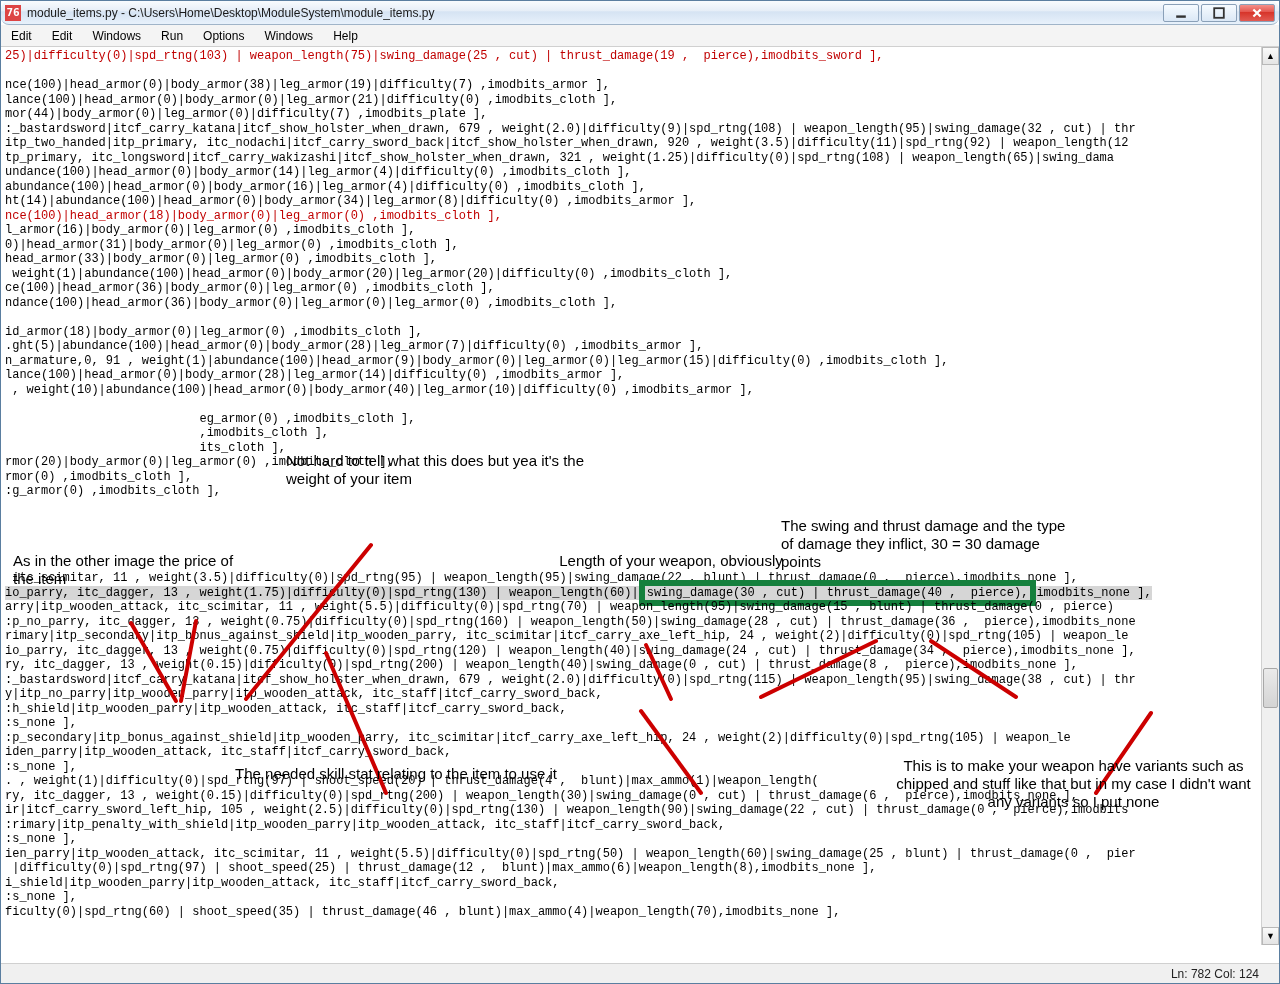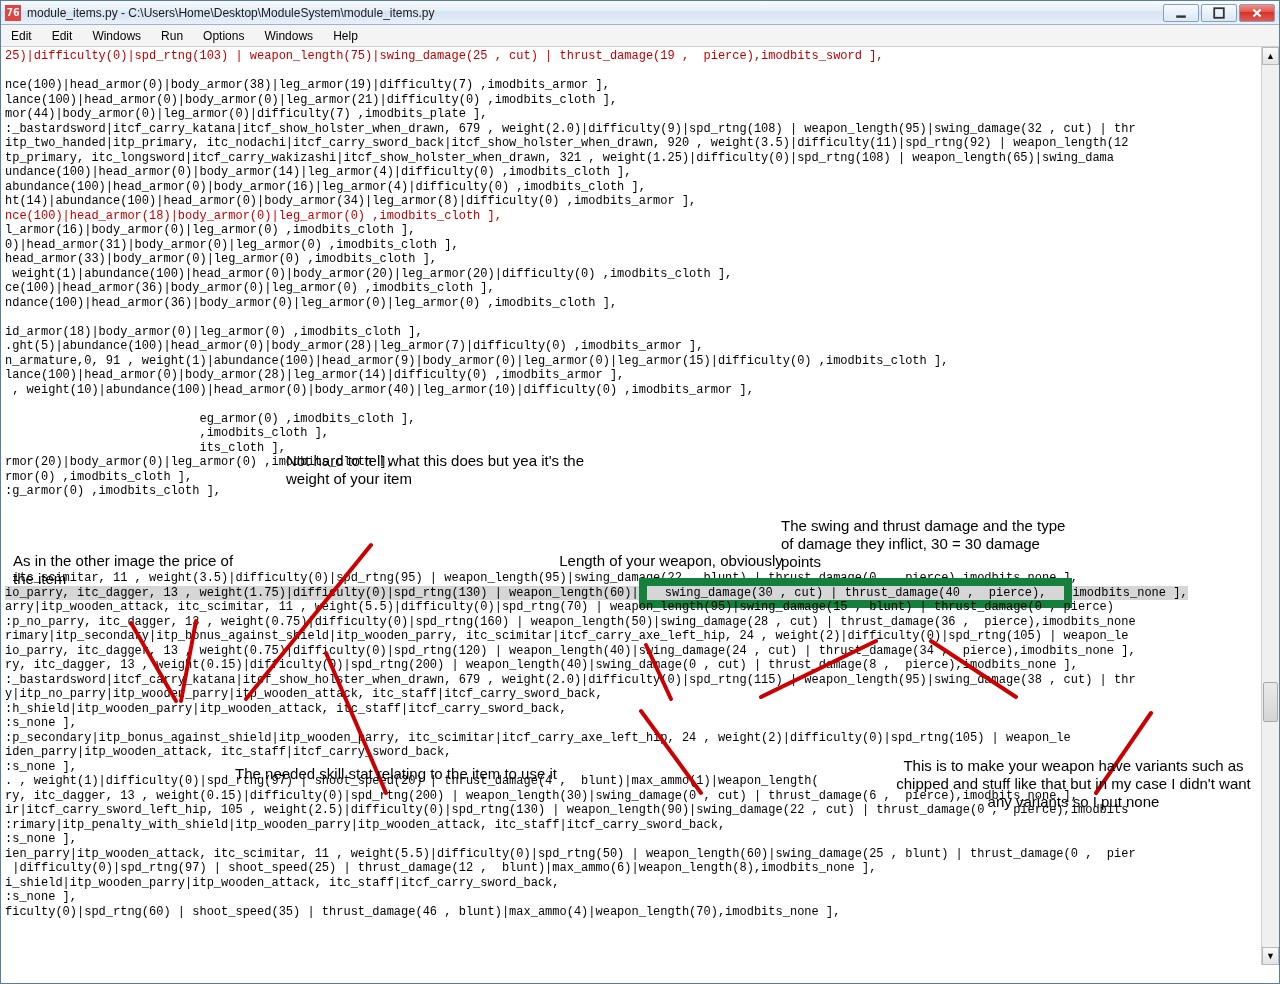--- a/index.html
+++ b/index.html
@@ -19,20 +19,21 @@
     flex-direction: column;
     background: #fff;
   }
   .titlebar {
     height: 24px;
     background: linear-gradient(#f8fbfe, #e5edf7 45%, #d5e3f3 46%, #e8f1fb);
     display: flex;
     align-items: center;
     padding: 0 4px;
     border-bottom: 1px solid #a0b4c8;
+    border-radius: 8px;
   }
   .titlebar .app-icon {
     width: 16px; height: 16px;
     background: #d44;
     color: #fff;
     font: 700 11px/16px monospace;
     text-align: center;
     margin-right: 6px;
   }
   .title-text {
@@ -80,22 +81,22 @@
     padding: 2px 4px;
     color: #000;
     position: absolute;
     top: 0; left: 0; right: 18px; bottom: 0;
   }
   .code .red { color: #c00000; }
   .code .hl {
     background: #d6d6d6;
   }
   .code .boxed {
-    border: 8px solid #15803d;
-    padding: 0 18px;
+    border: 6px solid #15803d;
+    padding: 0 2px;
     margin-top: 42px;
   }
   .scrollbar-v {
     position: absolute;
     right: 0; top: 0; bottom: 18px;
     width: 18px;
     background: #f0f0f0;
     border-left: 1px solid #d0d0d0;
     display: flex; flex-direction: column;
   }
@@ -274,13 +275,16 @@
 
     <div class="scrollbar-v">
       <div class="sbtn">▲</div>
       <div class="track">
         <div class="thumb"></div>
       </div>
       <div class="sbtn">▼</div>
     </div>
   </div>
 
+  <div class="statusbar">
+    <span>Ln: 782 Col: 124</span>
+  </div>
 </div>
 
 </body></html>

